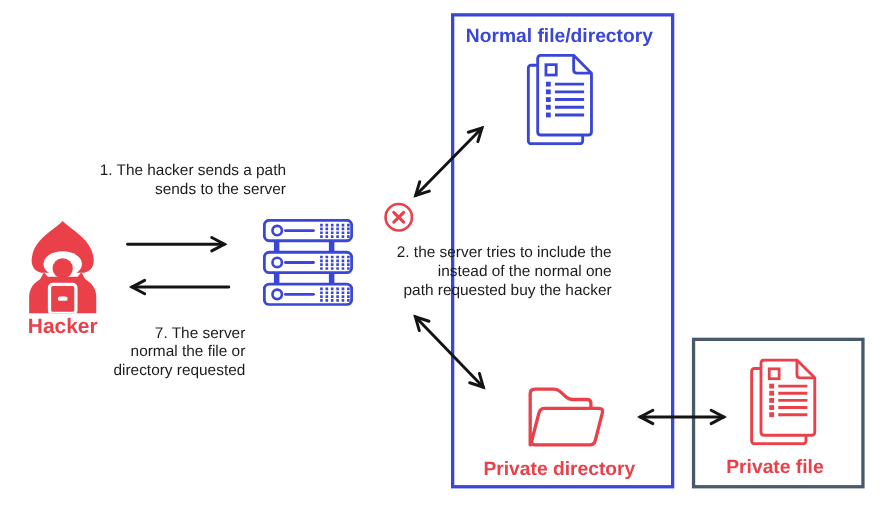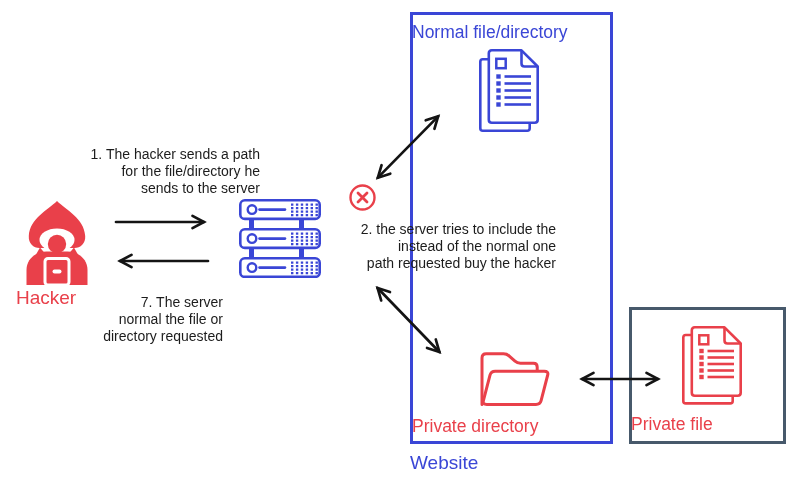--- a/index.html
+++ b/index.html
@@ -9,21 +9,21 @@
   }
   .abs{position:absolute;}
   .box{position:absolute;background:transparent;}
   .box-blue{border:3px solid var(--blue,#3a46d6);}
   .box-slate{border:3px solid var(--slate,#47596b);}
   .step{
     position:absolute;font-size:14px;line-height:17px;color:var(--text,#1c1c1c);
     text-align:right;
   }
   .step span{display:block;}
-  .label{position:absolute;font-weight:400;line-height:1.15;}
+  .label{position:absolute;text-align:center;font-weight:700;line-height:1.15;}
   .big{font-size:19px;}
   .cap{font-size:17.5px;}
   .c-red{color:var(--red,#e9404a);}
   .c-blue{color:var(--blue,#3a46d6);}
   .c-slate{color:var(--slate,#47596b);margin-top:28px;}
   .arrow{position:absolute;transform-origin:50% 50%;}
   .arrow line,.arrow polyline{stroke:var(--arrow,#141414);stroke-width:2.7;fill:none;
     stroke-linecap:round;stroke-linejoin:miter;}
   svg.ic-red{color:var(--red,#e9404a);}
   svg.ic-blue{color:var(--blue,#3a46d6);}
@@ -44,21 +44,20 @@
     <path d="M20,48.5 L9,68 L25,54.5 Z" fill="currentColor"></path>
     <path d="M54,48.5 L65,68 L49,54.5 Z" fill="currentColor"></path>
     <path d="M6.5,86 L6.5,71 C6.5,59.5 16.5,52.5 26.5,52.5 L47.5,52.5 C57.5,52.5 67.5,59.5 67.5,71 L67.5,86 Z" fill="currentColor"></path>
     <rect x="25" y="59.5" width="24" height="26.5" rx="3" fill="currentColor" stroke="#fff" stroke-width="3"></rect>
     <rect x="32.5" y="70.5" width="9" height="4" rx="2" fill="#fff"></rect>
   </svg>
   <div class="label big c-red" style="left:16px;top:287px;width:82px">Hacker</div>
 
   <div class="step" style="left:62px;top:146px;width:198px">
     <span>1. The hacker sends a path</span>
-    <span>for the file/directory he</span>
     <span>sends to the server</span>
   </div>
 
   <svg class="arrow" style="left:112px;top:210px" width="100" height="24" viewBox="0 0 100 24">
     <line x1="4" y1="12" x2="92" y2="12"></line>
     <polyline points="80.5,5.9 92,12 80.5,18.1"></polyline>
   </svg>
 
   <svg class="arrow" style="left:112px;top:249px" width="100" height="24" viewBox="0 0 100 24">
     <line x1="96" y1="12" x2="8" y2="12"></line>
@@ -136,21 +135,20 @@
     <polyline points="82.5,6.9 94,13 82.5,19.1"></polyline>
     <polyline points="16.5,6.9 5,13 16.5,19.1"></polyline>
   </svg>
 
   <svg class="abs ic-red" style="left:477px;top:347px" width="77" height="63" viewBox="0 0 77 63">
     <path d="M5,57.5 L5,11 Q5,6.8 9.2,6.8 L26.5,6.8 Q29.8,6.8 32,8.8 L38,14.2 Q40.2,16.2 43.4,16.2 L56.5,16.2 Q60.2,16.2 60.2,19.9 L60.2,23" fill="none" stroke="currentColor" stroke-width="3" stroke-linecap="round" stroke-linejoin="round"></path>
     <path d="M9.8,57.5 Q5.4,57.5 6.4,53.7 L13,28.2 Q14,24.2 18.2,24.2 L67.3,24.2 Q71.7,24.2 70.7,28 L64.1,53.7 Q63.1,57.5 58.9,57.5 Z" fill="#fff" stroke="currentColor" stroke-width="3" stroke-linejoin="round"></path>
   </svg>
   <div class="label cap c-red" style="left:412px;top:416px;width:193px">Private directory</div>
 
-  <div class="label big c-blue" style="left:410px;top:452px;width:197px">Website</div>
 
   <svg class="arrow" style="left:577px;top:366px" width="86" height="26" viewBox="0 0 86 26">
     <line x1="5" y1="13" x2="81" y2="13"></line>
     <polyline points="69.5,6.9 81,13 69.5,19.1"></polyline>
     <polyline points="16.5,6.9 5,13 16.5,19.1"></polyline>
   </svg>
 
   <svg class="abs ic-red" style="left:677px;top:326px" width="70" height="79" viewBox="0 0 70 79">
     <rect x="6.3" y="9" width="49.4" height="68.4" rx="2.5" fill="none" stroke="currentColor" stroke-width="2.6"></rect>
     <path d="M17.8,1.3 L47.5,1.3 L63.7,17.5 L63.7,66.7 Q63.7,69.7 60.7,69.7 L17.8,69.7 Q14.8,69.7 14.8,66.7 L14.8,4.3 Q14.8,1.3 17.8,1.3 Z" fill="#fff" stroke="currentColor" stroke-width="2.6" stroke-linejoin="round"></path>

